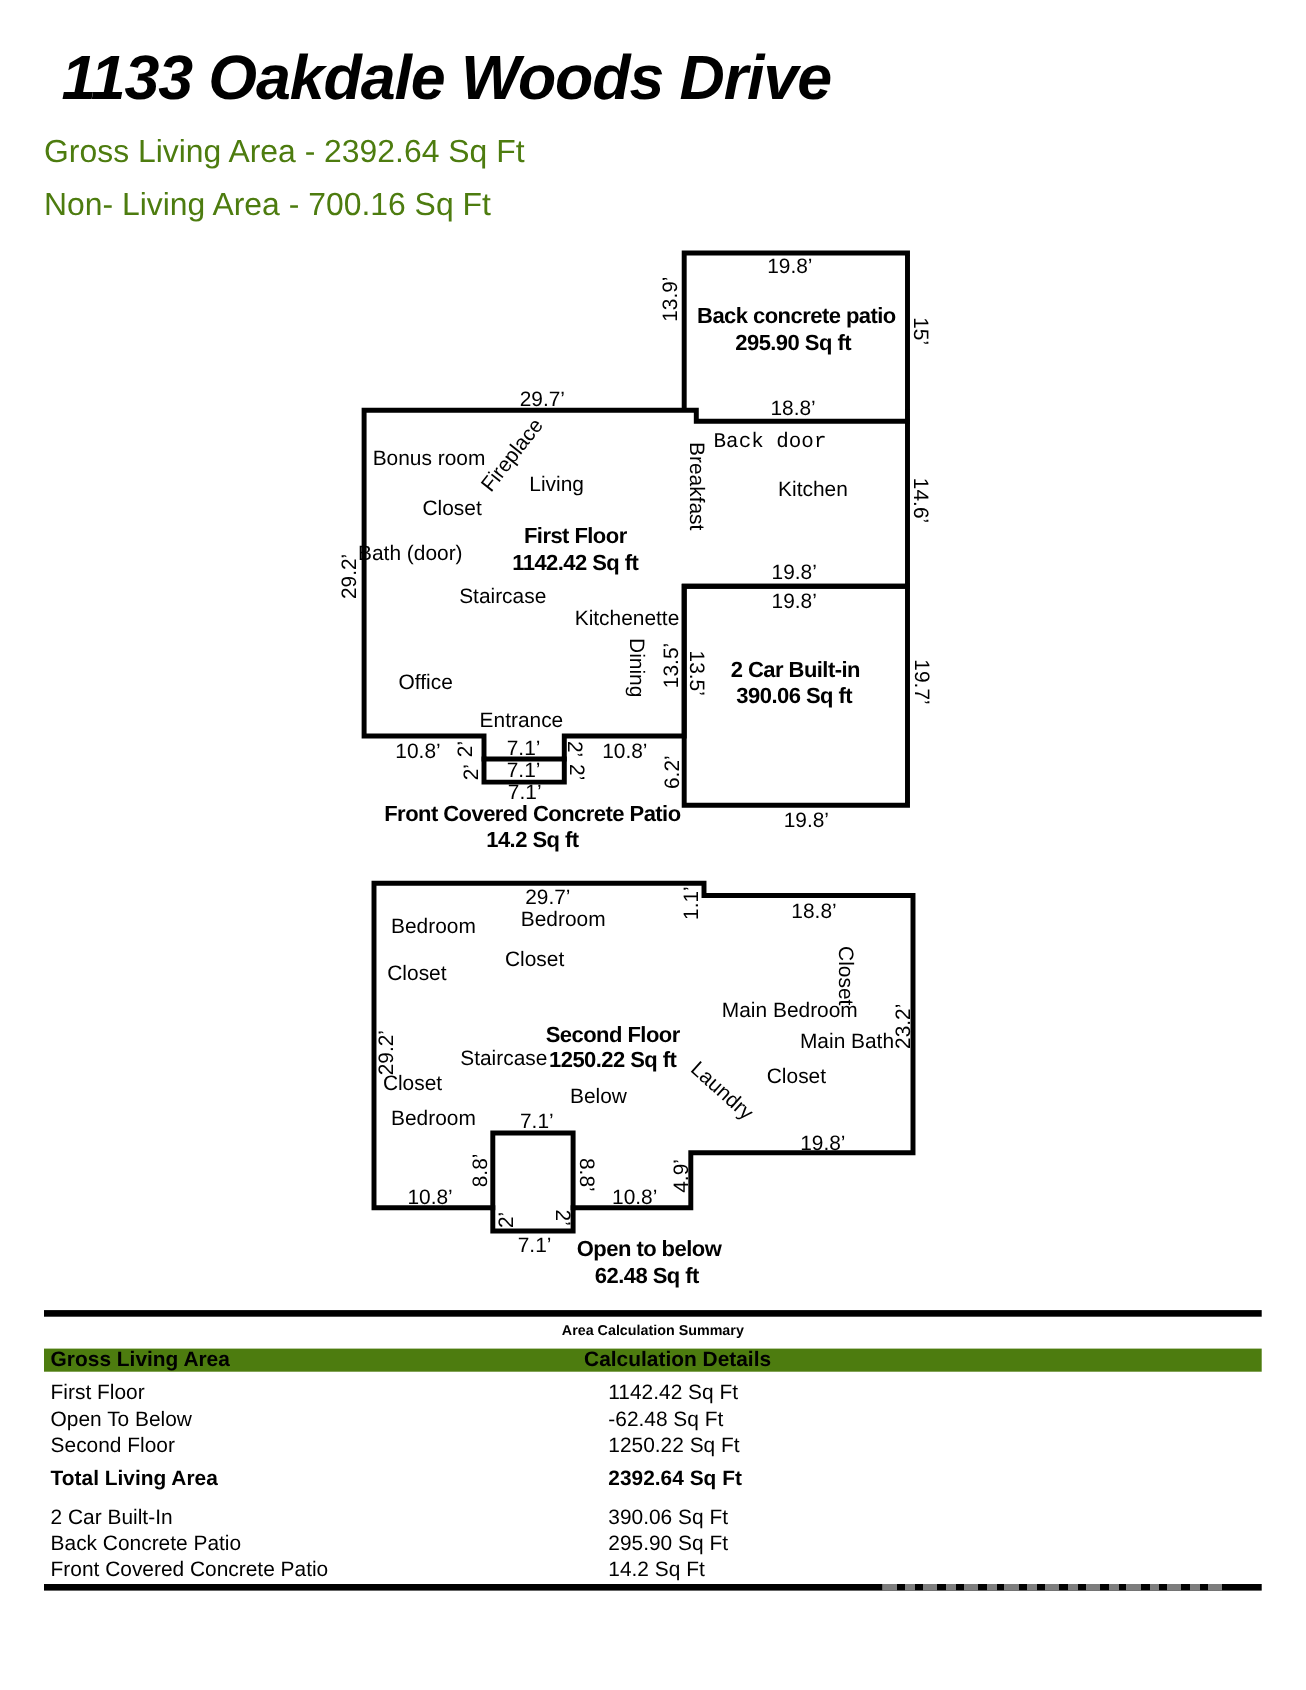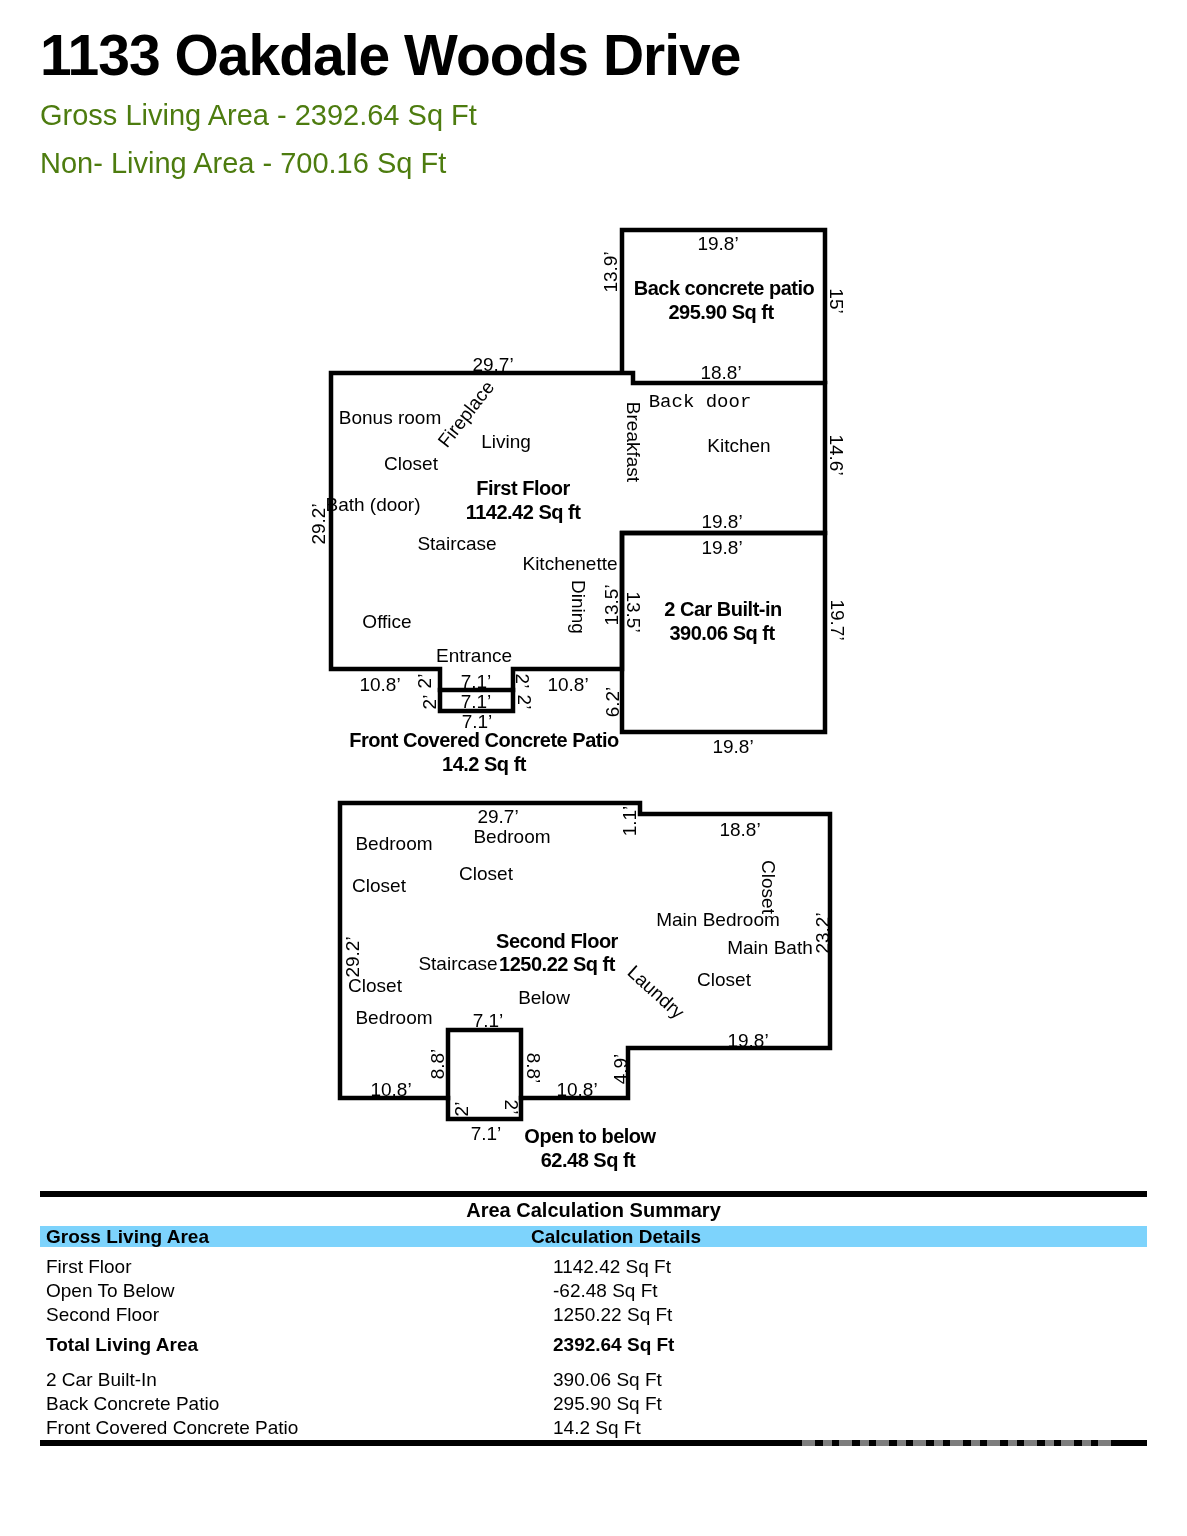--- a/index.html
+++ b/index.html
@@ -2,33 +2,33 @@
 <html><head>
 <meta charset="utf-8">
 <style>
   html,body{margin:0;padding:0;background:#fff;}
   .page{
     position:relative;width:1187px;height:1536px;background:#fff;overflow:hidden;
     font-family:"Liberation Sans","DejaVu Sans",sans-serif;color:#000;
   }
   
   .hdr{position:absolute;left:40px;top:24px;}
-  .hdr h1{margin:0;font-size:57px;font-weight:bold;letter-spacing:-1px;line-height:1.1;color:#000;}
+  .hdr h1{margin:16px;font-size:57px;font-weight:bold;letter-spacing:-1px;line-height:1.1;color:#000;font-style:italic;}
   .hdr .sub{font-size:29px;margin-top:9px;line-height:1.35;color:#4d7c0f;}
   
   svg.walls{position:absolute;left:0;top:0;}
   .lbl{position:absolute;white-space:nowrap;font-size:19px;line-height:1;color:#000;}
   .lbl.room{font-size:19px;}
   .lbl.dim{font-size:19px;}
   .lbl.area{font-size:20px;font-weight:bold;letter-spacing:-0.5px;}
   
   .summary{position:absolute;left:40px;top:1191px;width:1107px;font-size:19px;}
   .bar-black{height:6px;background:#000;position:relative;}
-  .sum-title{height:26px;line-height:26px;text-align:center;font-weight:bold;font-size:20px;}
-  .bar-gray{position:relative;margin-top:3px;height:21px;line-height:21px;background:#7dd3fc;font-weight:bold;}
+  .sum-title{height:26px;line-height:26px;text-align:center;font-weight:bold;font-size:13px;}
+  .bar-gray{position:relative;margin-top:3px;height:21px;line-height:21px;background:#4d7c0f;font-weight:bold;}
   .bar-gray .col1{position:absolute;left:6px;top:0;}
   .bar-gray .col2{position:absolute;left:491px;top:0;}
   .rows{margin-top:8px;}
   .row{position:relative;height:24px;line-height:24px;}
   .row .c1{position:absolute;left:6px;top:0;}
   .row .c2{position:absolute;left:513px;top:0;}
   .row.total{font-weight:bold;margin-top:6px;}
   .gap{height:3px;}
   .watermark{
     position:absolute;right:30px;top:0;height:6px;width:315px;

